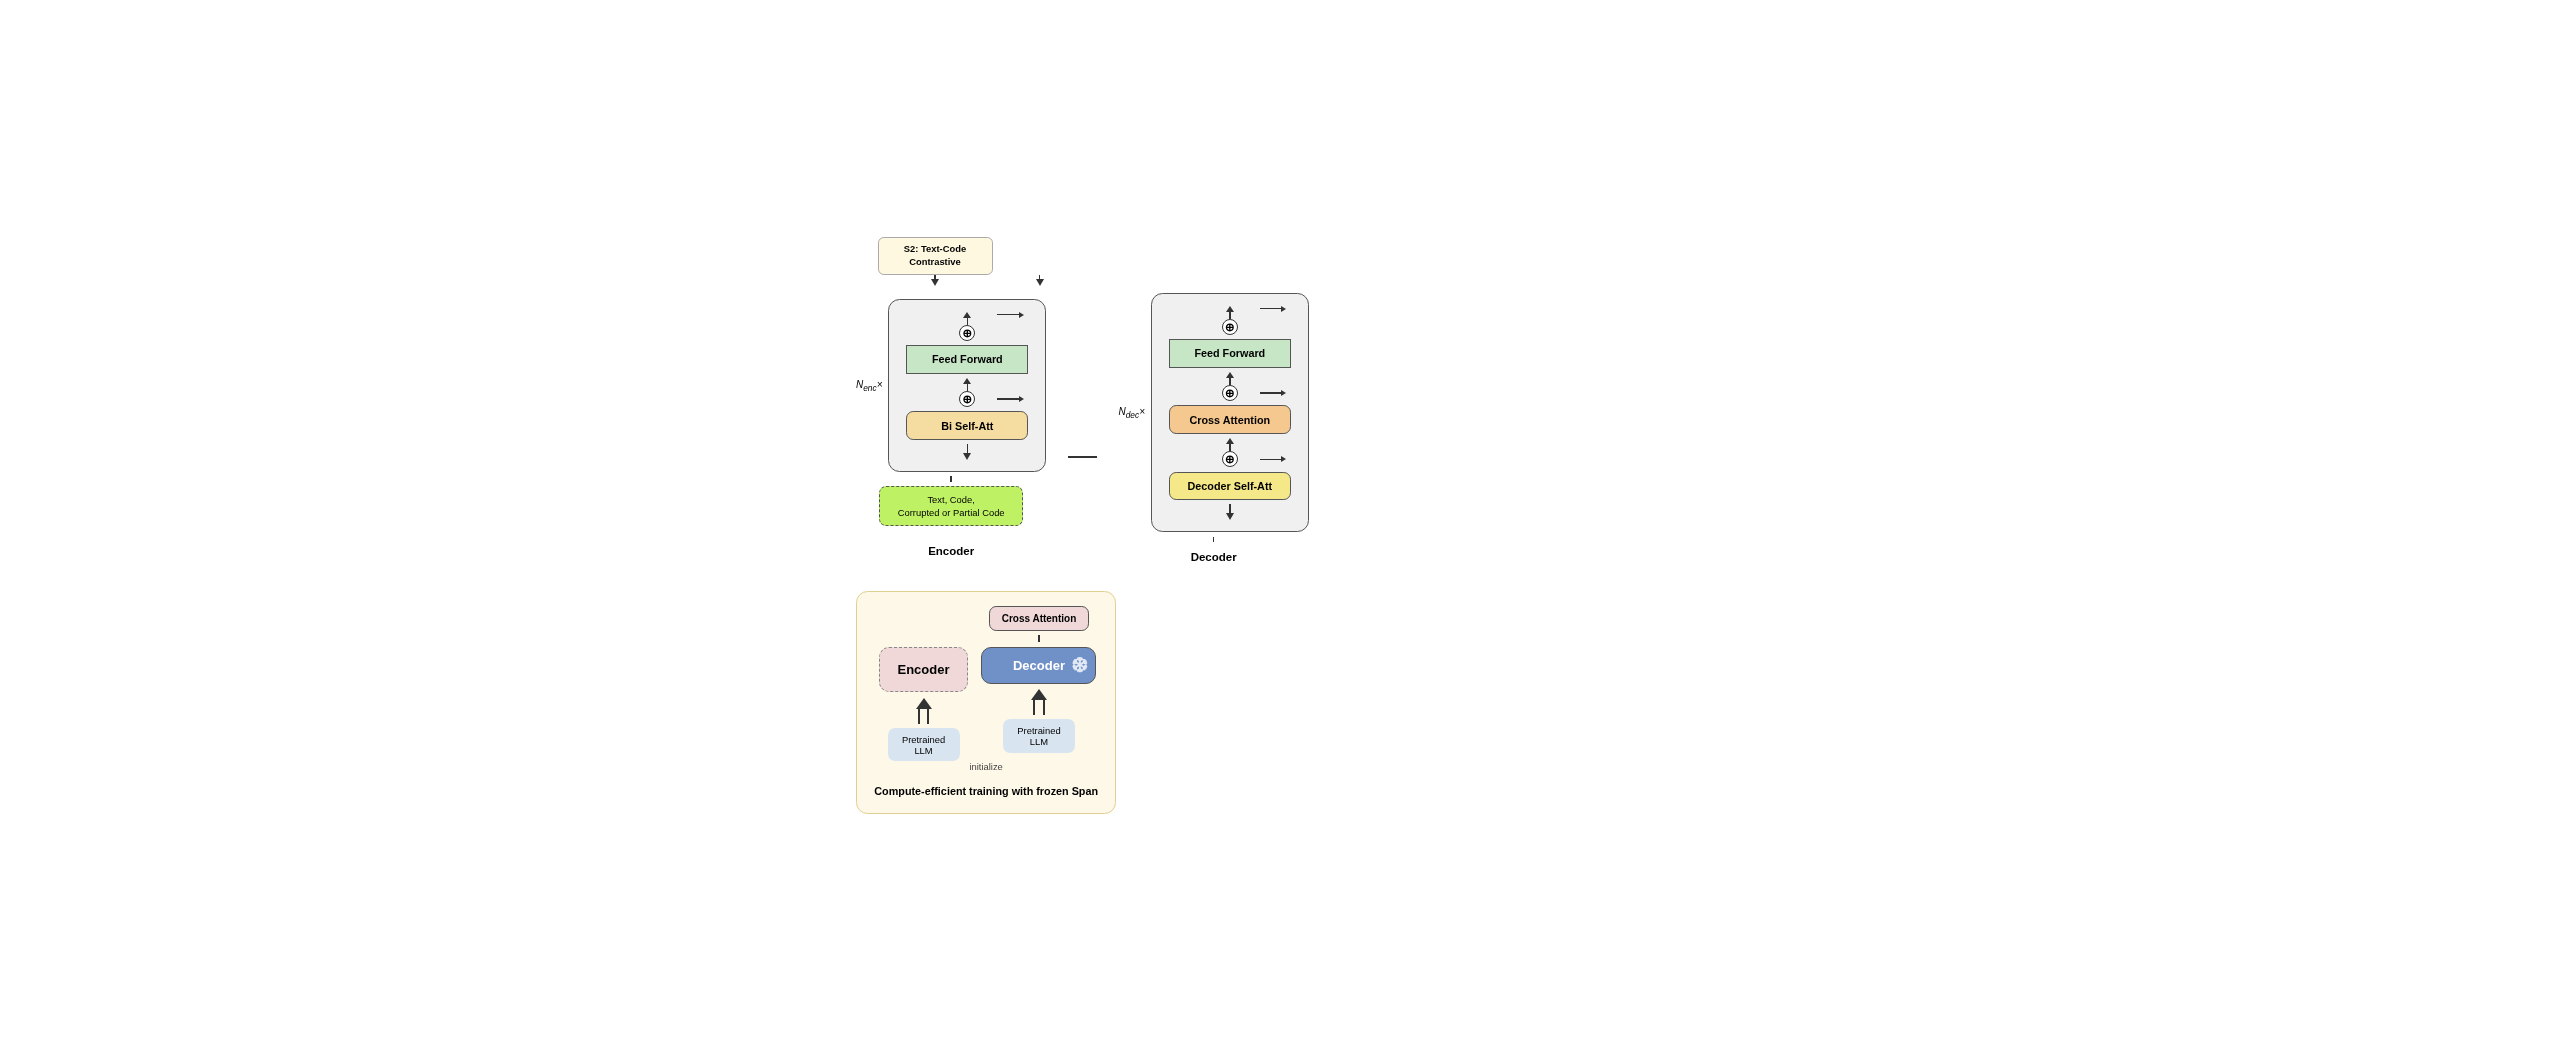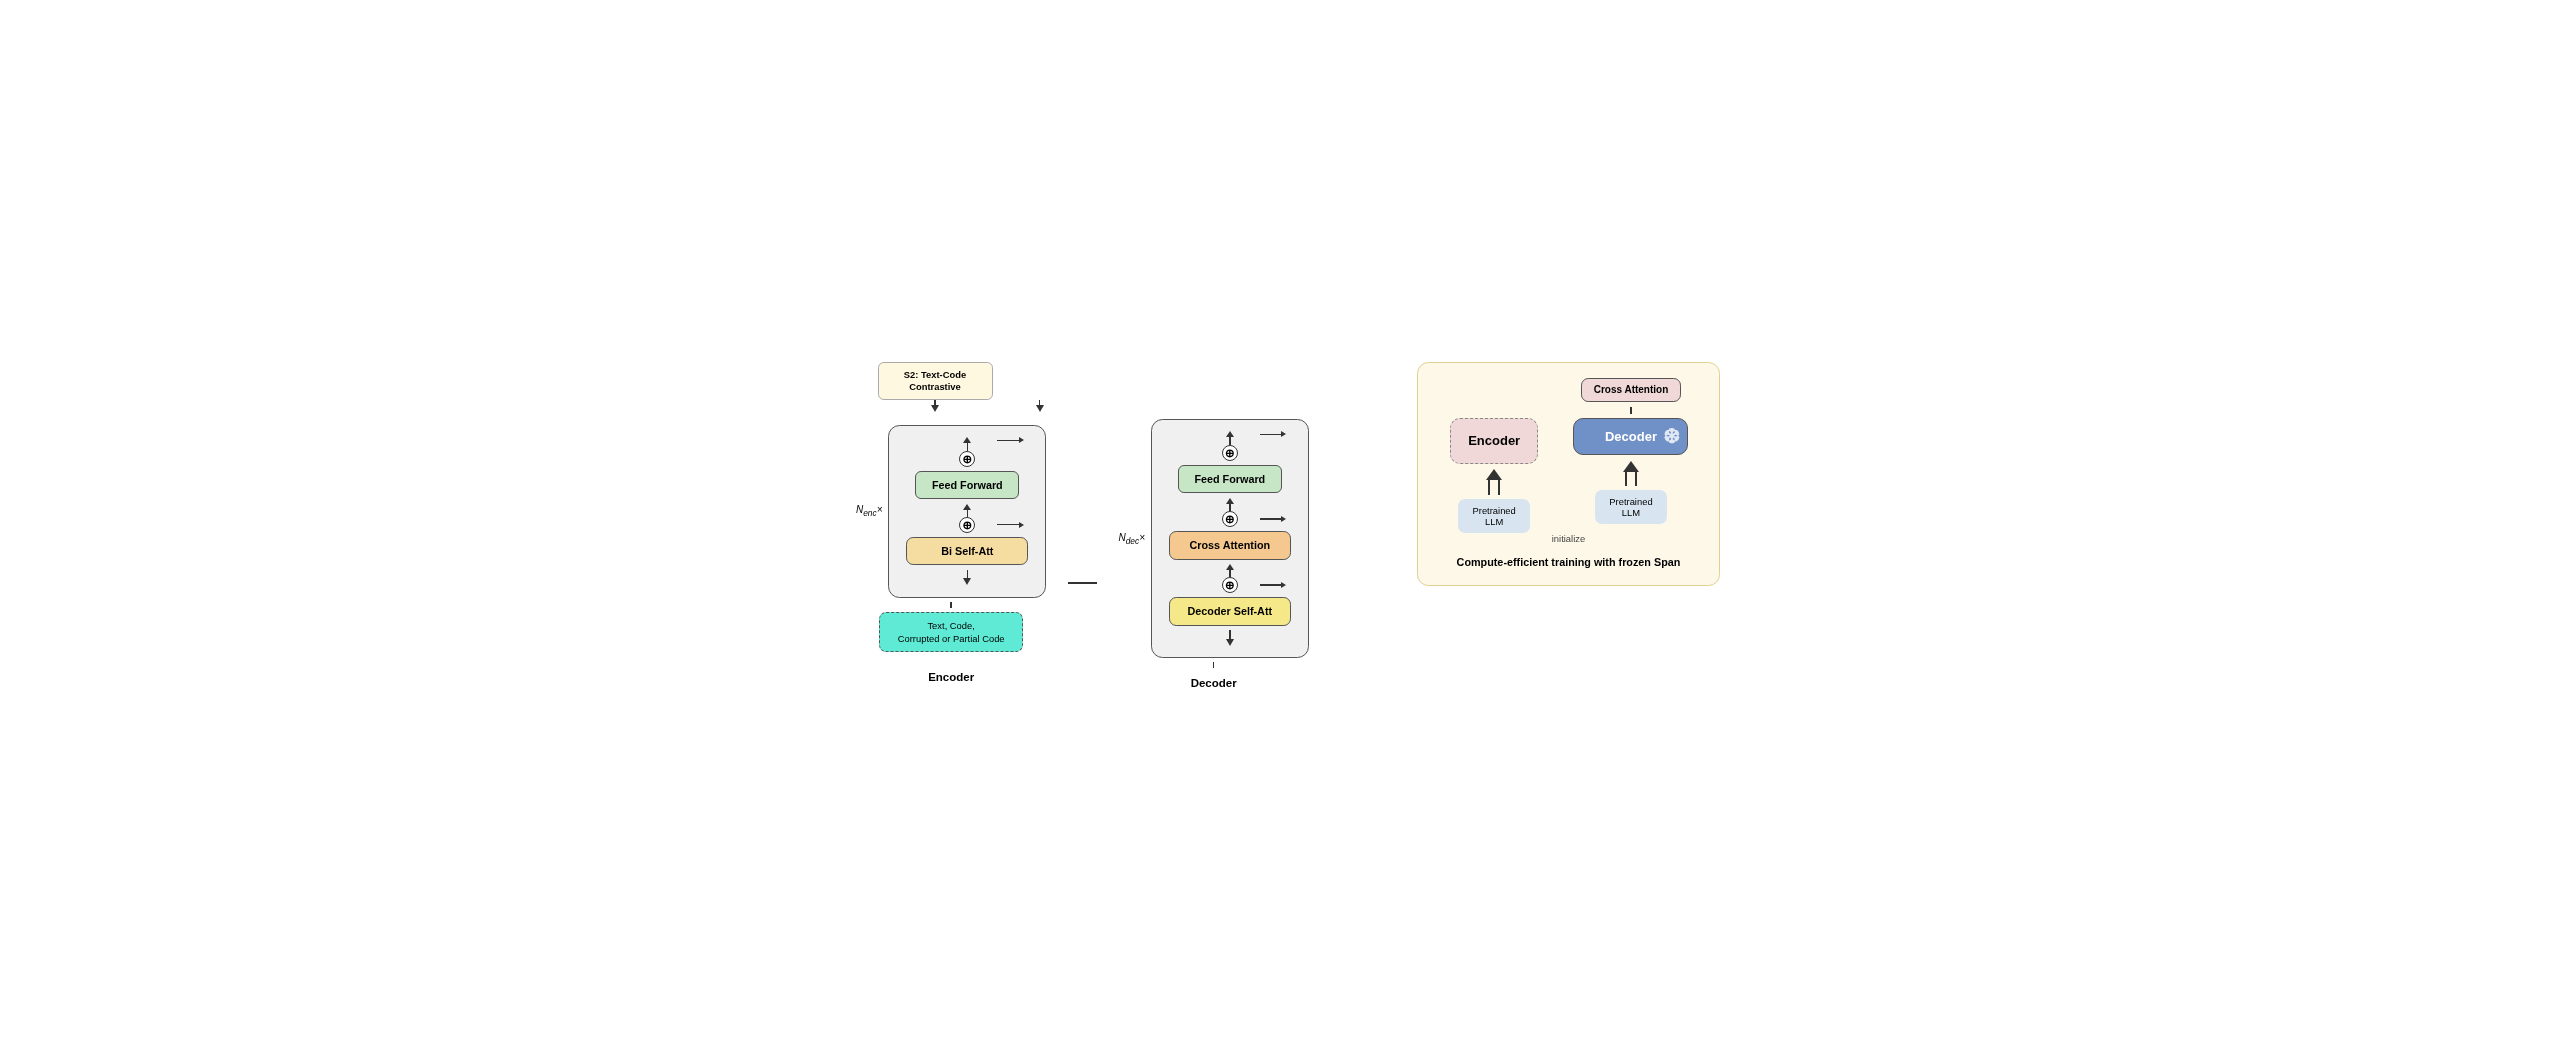--- a/index.html
+++ b/index.html
@@ -7,21 +7,21 @@
       background: #fff;
       font-family: 'Arial', sans-serif;
       display: flex;
       justify-content: center;
       align-items: center;
       min-height: 100vh;
       padding: 14.4px;
     }
     .main-container {
       display: flex;
-      flex-direction: row;
+      flex-direction: column;
       gap: 28px;
       align-items: flex-start;
       max-width: 864px;
       width: 100%;
       justify-content: center;
     }
 
     
     .left-section {
       display: flex;
@@ -93,26 +93,26 @@
       flex-direction: column;
       align-items: center;
       gap: 0;
       position: relative;
       width: 158px;
     }
 
     .ff-box {
       background: #c6e6c6;
       border: 1.4px solid #555;
-      border-radius: 6px;
+      border-radius: 0;
       padding: 7.2px 14.4px;
       font-size: 10.8px;
       font-weight: bold;
       text-align: center;
-      width: 104px;
+      width: 122px;
     }
     .att-box {
       background: #f5dca0;
       border: 1.4px solid #555;
       border-radius: 7.2px;
       padding: 7.2px 14.4px;
       font-size: 10.8px;
       font-weight: bold;
       text-align: center;
       width: 122px;
@@ -160,21 +160,21 @@
       background: #333;
     }
 
     
     .input-box {
       border: 1.4px dashed #555;
       border-radius: 7.2px;
       padding: 5.8px 10px;
       font-size: 9.4px;
       text-align: center;
-      background: #5eead4;
+      background: #bef264;
       line-height: 1.4;
     }
 
     
     .decoder-wrapper {
       display: flex;
       flex-direction: column;
       align-items: center;
       gap: 4.3px;
     }

